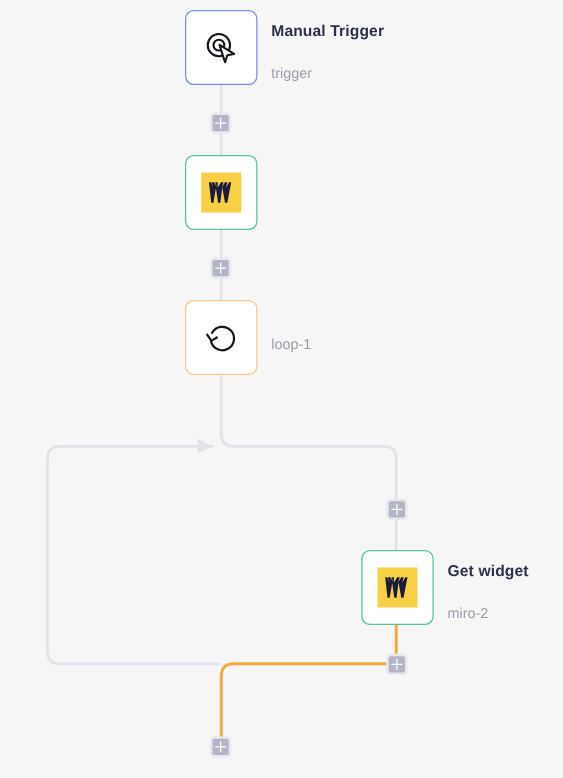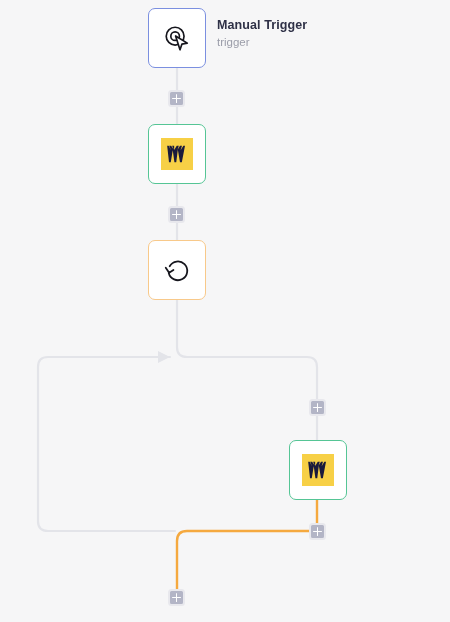--- a/index.html
+++ b/index.html
@@ -70,21 +70,21 @@
     font-size: 12.5px;
     font-weight: bold;
     color: #2f3147;
     line-height: 15px;
     letter-spacing: 0.1px;
   }
   .node-sub {
     font-size: 11.5px;
     color: #9b9da9;
     line-height: 15px;
-    margin-top: 2px;
+    margin-top: 19px;
   }
   
   .plus {
     position: absolute;
     width: 17px;
     height: 17px;
     background: #b3b5c6;
     border-radius: 3.5px;
     box-sizing: border-box;
     border: 2px solid #e8e8ed;
@@ -151,31 +151,36 @@
 
   <div class="node orange" style="left:148px; top:240px;">
     <span class="node-icon">
       <svg viewBox="0 0 32 32" width="30" height="30" fill="none" stroke="#16161d" stroke-width="1.9" stroke-linecap="round">
         <path d="M8.2 12.0 A10 10 0 1 1 7.2 19.2"></path>
         <path d="M4.0 13.6 L7.6 18.9 L12.2 16.0" stroke-linejoin="round"></path>
       </svg>
     </span>
   </div>
   <div class="node-label" style="left:217px; top:250px;">
+    <div class="node-sub">loop-1</div>
   </div>
 
   <div class="node green" style="left:289px; top:440px;">
     <span class="node-icon">
       <span class="miro-tile">
         <svg viewBox="0 0 24 24" width="20" height="20">
           <path d="M8.6 2.2 L6.1 2.2 L8.0 6.6 L5.0 2.2 L2.6 2.2 L4.7 7.4 L2.0 2.2 L0.2 2.2 L2.4 21.8 L4.5 21.8 L6.9 7.6 L8.9 21.8 L11.1 21.8 L13.0 7.0 L15.6 21.8 L17.8 21.8 L21.6 2.2 L19.6 2.2 L16.3 7.4 L18.0 2.2 L15.6 2.2 L12.6 6.9 L14.2 2.2 L11.7 2.2 L8.6 7.1 Z" fill="#1a1a3c"></path>
         </svg>
       </span>
     </span>
   </div>
+  <div class="node-label" style="left:358px; top:450px;">
+    <div class="node-title">Get widget</div>
+    <div class="node-sub">miro-2</div>
+  </div>
 
   <div class="plus" style="left:168px; top:90px;"></div>
   <div class="plus" style="left:168px; top:206px;"></div>
   <div class="plus" style="left:309px; top:399px;"></div>
   <div class="plus" style="left:309px; top:523px;"></div>
   <div class="plus" style="left:168px; top:589px;"></div>
 
 </div>
 
 </body></html>

